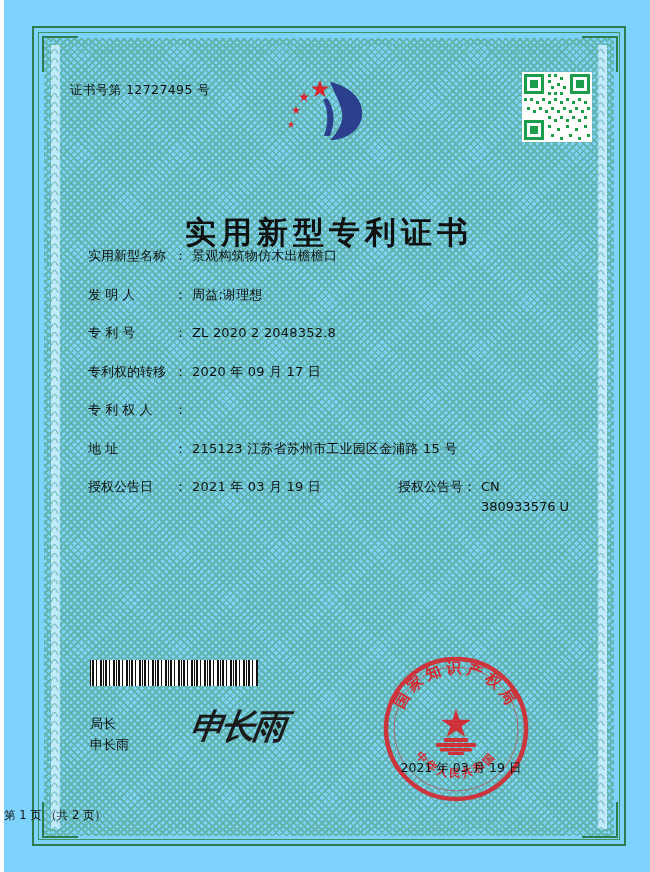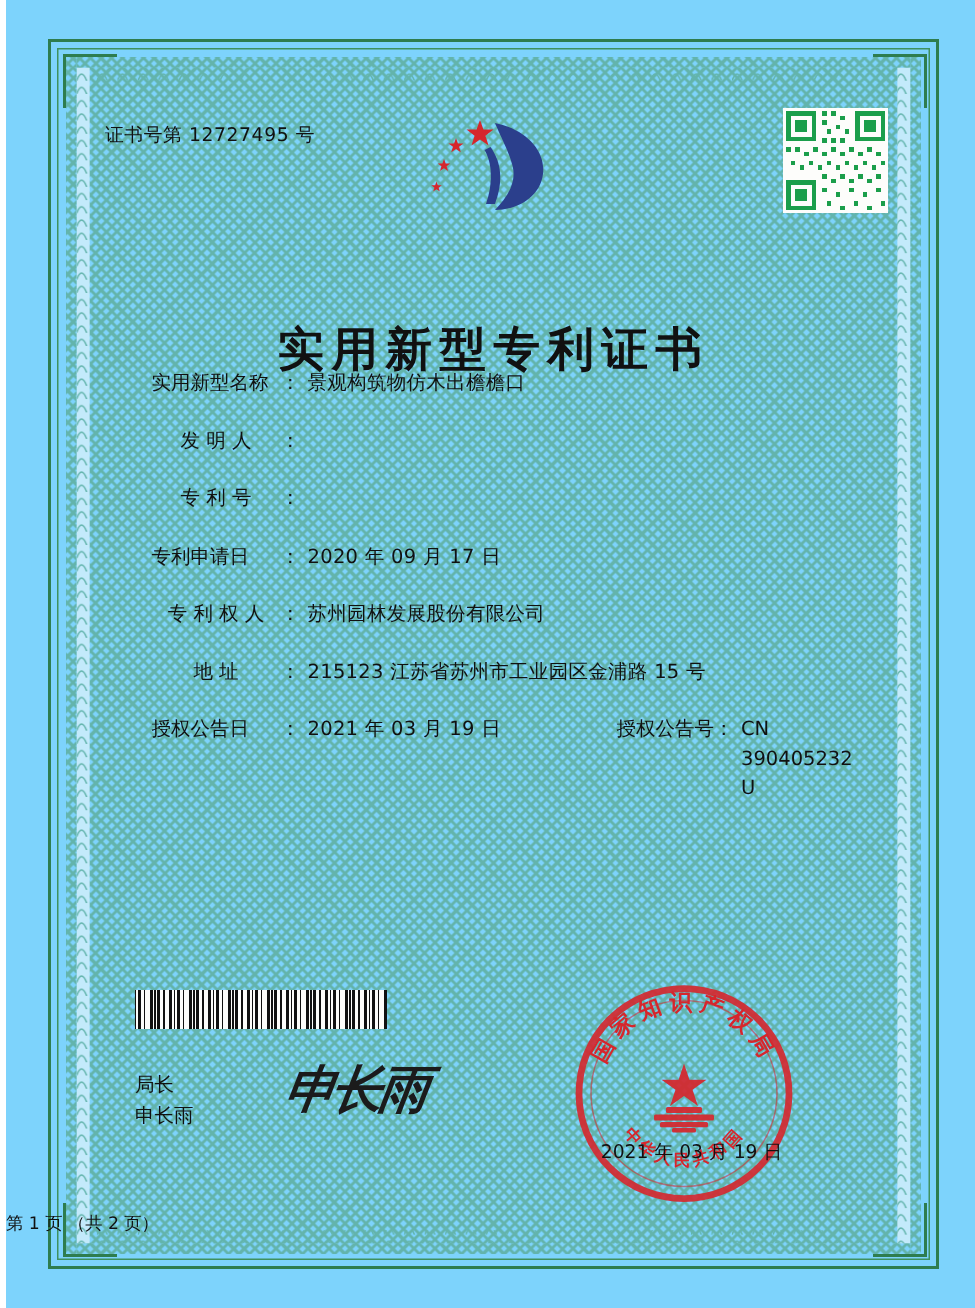--- a/index.html
+++ b/index.html
@@ -110,31 +110,30 @@
     left: 84px; top: 246px;
     width: 490px;
     font-size: 13px;
     color: #111;
   }
   .field-row {
     display: flex;
     align-items: baseline;
     margin-bottom: 19px;
     line-height: 1.5;
-    padding-left: 13px;
   }
   .field-label {
     width: 86px;
     flex: 0 0 86px;
     letter-spacing: 0;
     white-space: nowrap;
   }
   .field-label.spread {
     display: flex;
-    justify-content: center;
+    justify-content: flex-start;
   }
   .field-colon {
     flex: 0 0 auto;
     padding-right: 5px;
   }
   .field-value {
     flex: 1 1 auto;
     letter-spacing: .2px;
   }
 
@@ -339,57 +338,58 @@
       <span class="field-label">实用新型名称</span>
       <span class="field-colon">：</span>
       <span class="field-value">景观构筑物仿木出檐檐口</span>
     </div>
 
     <div class="field-row">
       <span class="field-label spread">
         <span>发 明 人</span>
       </span>
       <span class="field-colon">：</span>
+      <span class="field-value">周益;谢理想</span>
     </div>
 
     <div class="field-row">
       <span class="field-label spread">
         <span>专 利 号</span>
       </span>
       <span class="field-colon">：</span>
-    </div>
-
-    <div class="field-row">
-      <span class="field-label">专利申请日</span>
+      <span class="field-value">ZL 2020 2 2048352.8</span>
+    </div>
+
+    <div class="field-row">
+      <span class="field-label">专利权的转移</span>
       <span class="field-colon">：</span>
       <span class="field-value">2020 年 09 月 17 日</span>
     </div>
 
     <div class="field-row">
       <span class="field-label spread">
         <span>专 利 权 人</span>
       </span>
       <span class="field-colon">：</span>
-      <span class="field-value">苏州园林发展股份有限公司</span>
     </div>
 
     <div class="field-row">
       <span class="field-label spread">
         <span>地 址</span>
       </span>
       <span class="field-colon">：</span>
       <span class="field-value">215123 江苏省苏州市工业园区金浦路 15 号</span>
     </div>
 
     <div class="field-row dual">
       <span class="field-label">授权公告日</span>
       <span class="field-colon">：</span>
       <span class="field-value">2021 年 03 月 19 日</span>
       <span class="field-label2">授权公告号：</span>
-      <span class="field-value2">CN 390405232 U</span>
+      <span class="field-value2">CN 380933576 U</span>
     </div>
 
   </div>
 
   <div class="paragraphs">
   </div>
 
   <div class="barcode"></div>
 
   <div class="sig-label">

